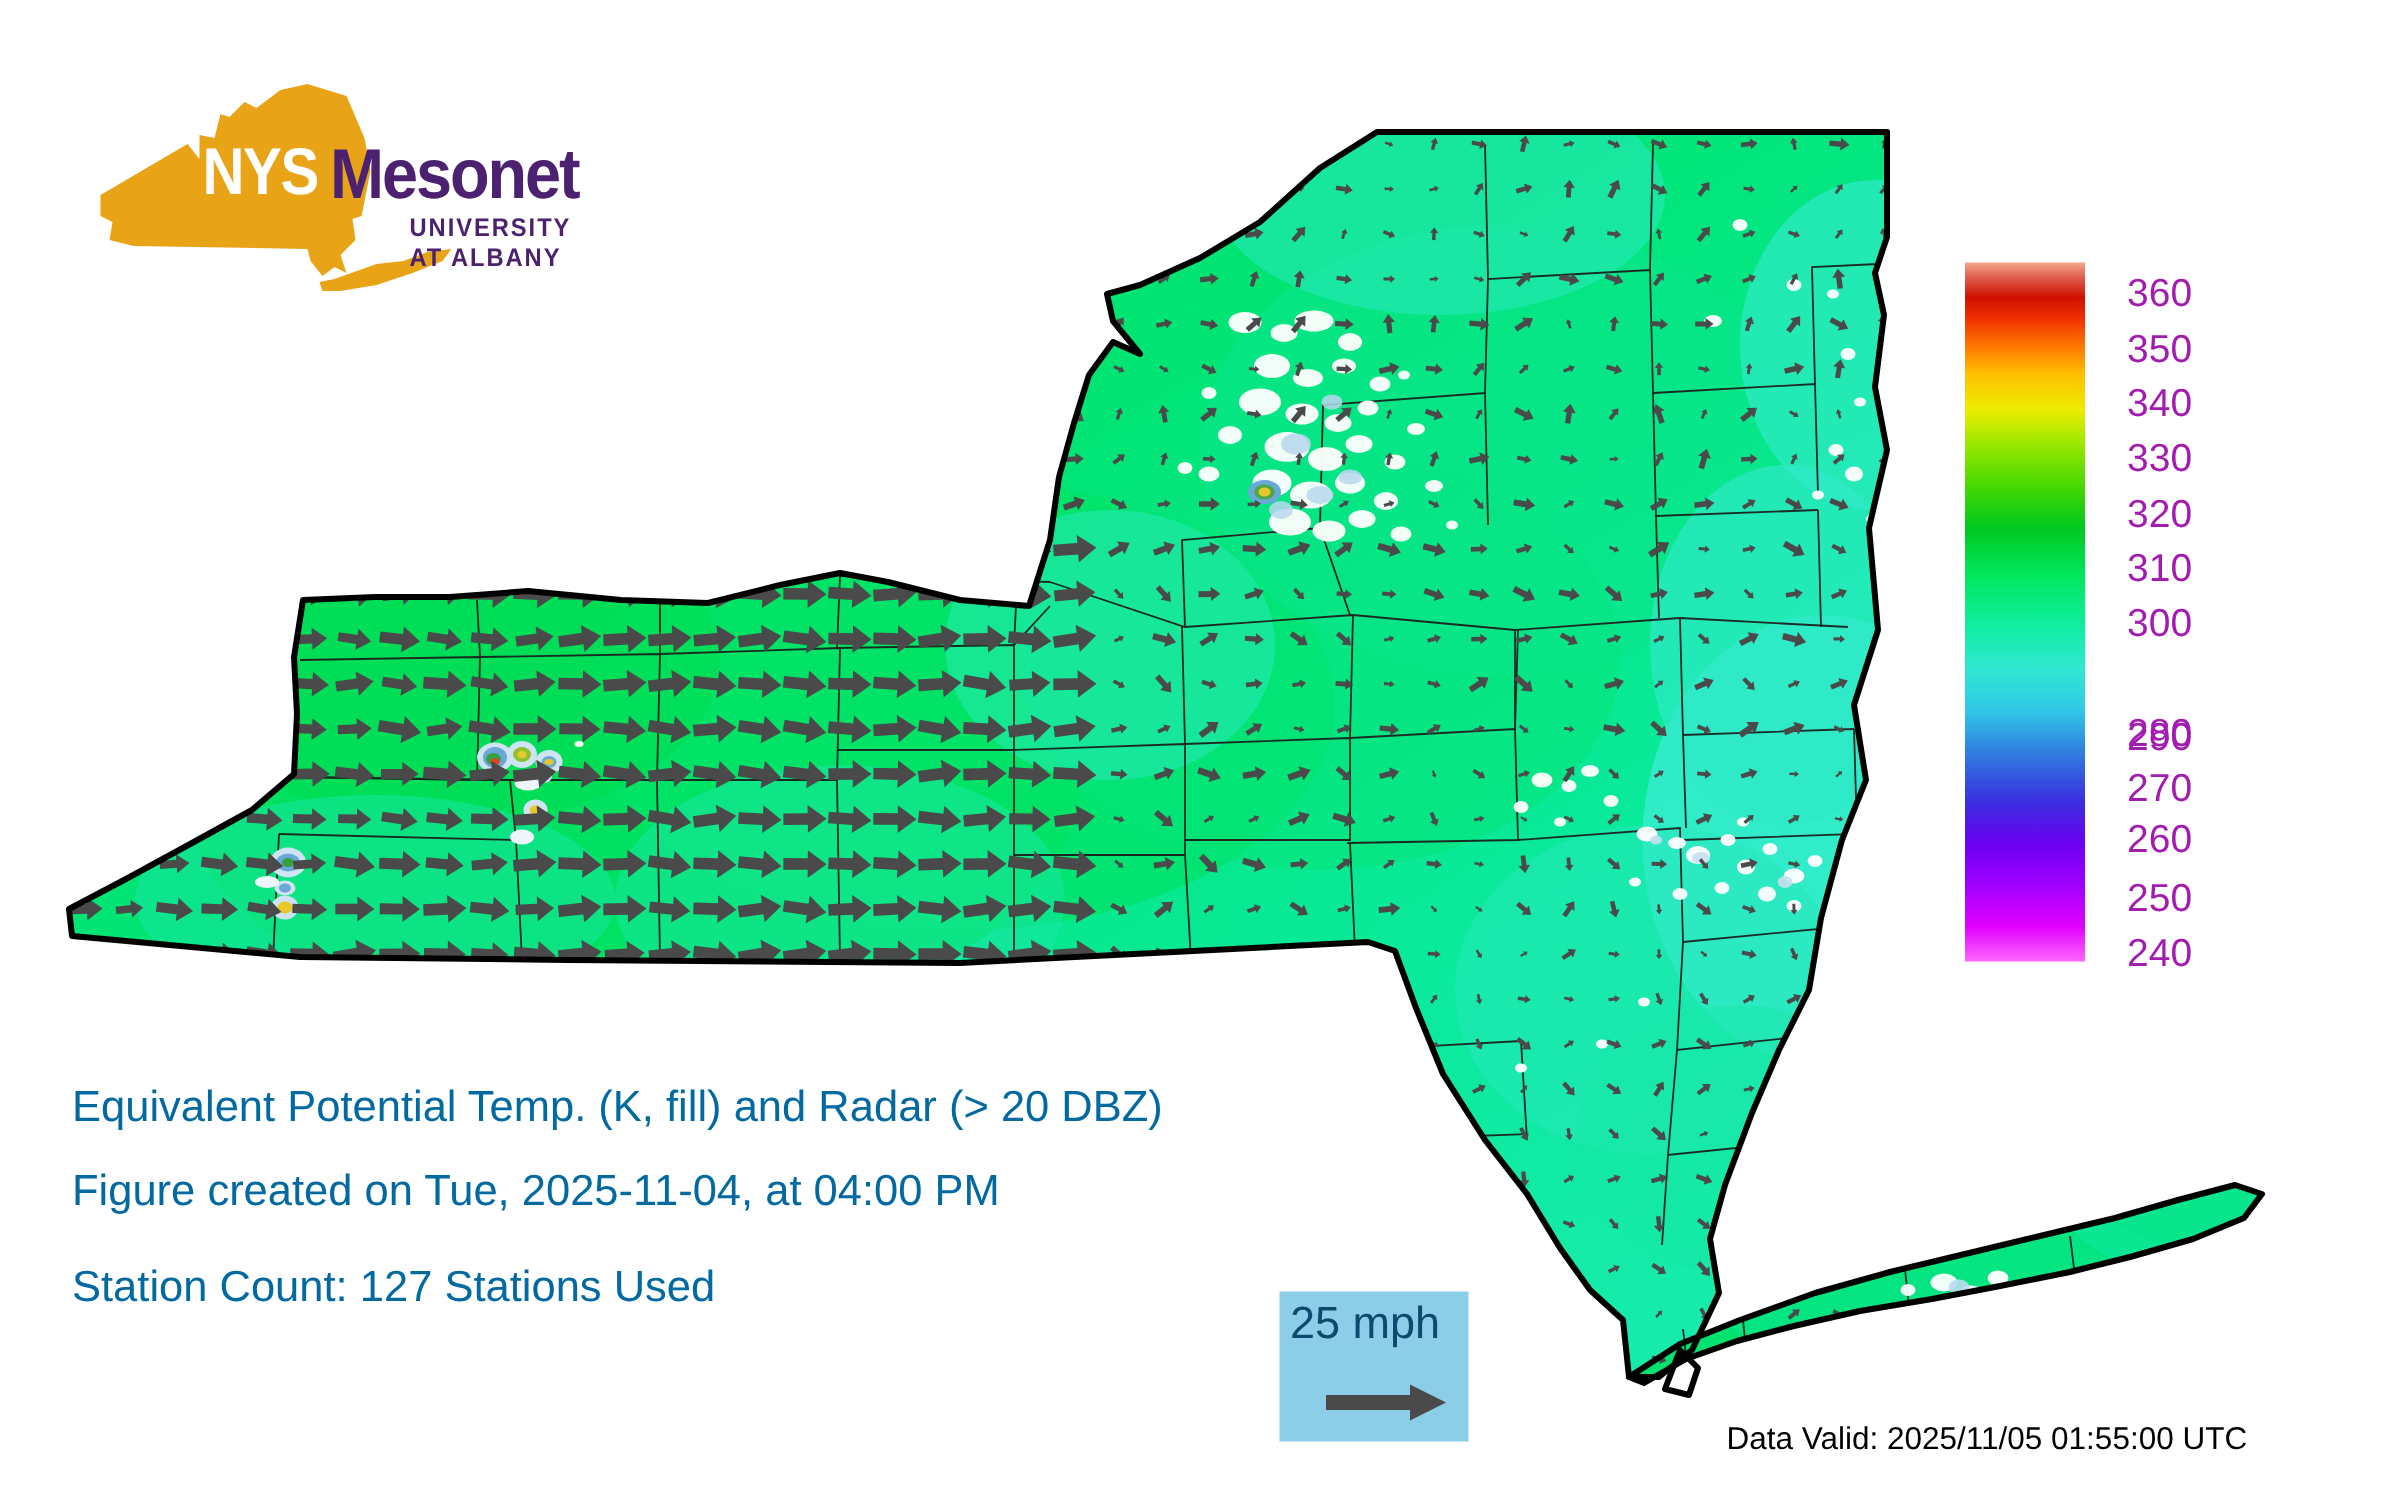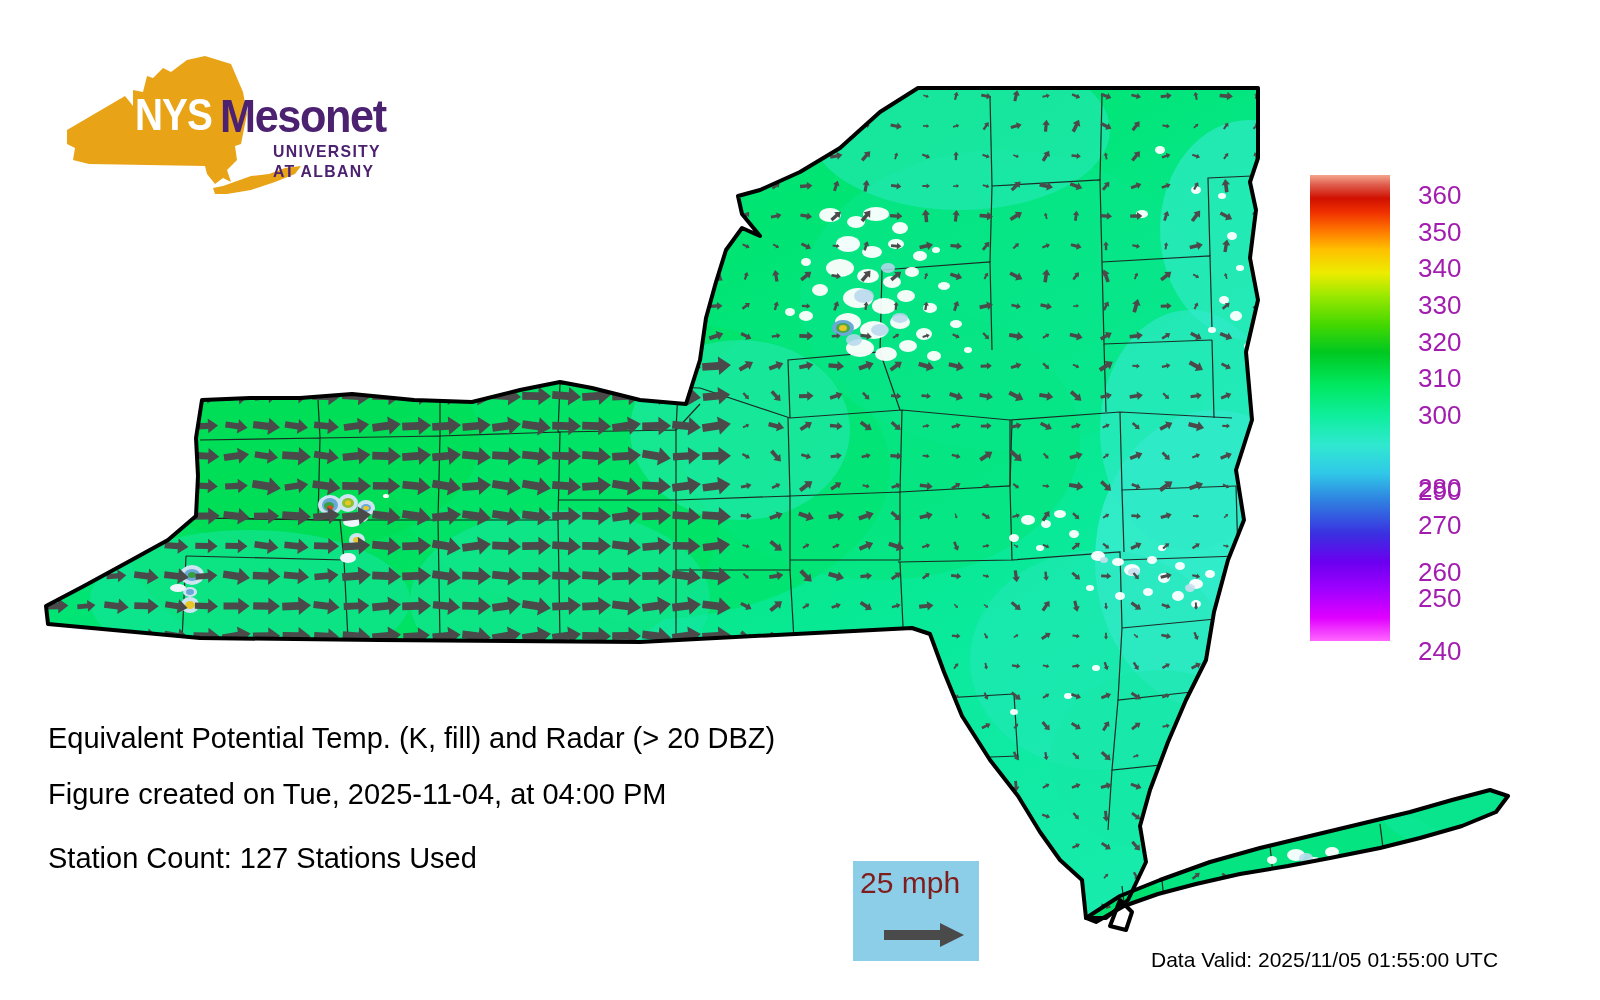--- a/index.html
+++ b/index.html
@@ -25,29 +25,29 @@
   #colorbar{position:absolute;left:1310px;top:175px;width:80px;height:466px;
             background:linear-gradient(to top,
               #ff66ff 0%, #e000ff 5%, #a000ff 11%, #6a00f0 17%,
               #3a30e0 23%, #2f7fe0 30%, #30c8e8 36%, #30e8d0 42%,
               #10eea0 48%, #00e860 55%, #00c820 62%, #46d800 68%,
               #9ae800 74%, #ecec00 79%, #ffc000 84%, #ff7800 88%,
               #f03000 92%, #d01000 95%, #e06050 98%, #f4a58c 100%);}
   .cb-label{position:absolute;left:1418px;font-size:26px;color:#a21caf;line-height:1;}
 
   
-  .caption{position:absolute;left:48px;font-size:29px;color:#000000;white-space:nowrap;}
+  .caption{position:absolute;left:48px;font-size:29px;color:#0369a1;white-space:nowrap;}
   #cap0{top:722px;}
   #cap1{top:778px;}
   #cap2{top:842px;}
 
   
   #wind-scale{position:absolute;left:853px;top:861px;width:126px;height:100px;
               background:#8ccde8;}
-  #wind-scale-label{position:absolute;left:860px;top:866px;font-size:30px;color:#7f1d1d;}
+  #wind-scale-label{position:absolute;left:860px;top:866px;font-size:30px;color:#0c4a6e;}
   #wind-scale-arrow{position:absolute;left:884px;top:922px;}
 
   
   #data-valid{position:absolute;left:1151px;top:948px;font-size:21px;color:#000;white-space:nowrap;}
 </style>
 </head>
 <body>
 
 <div id="logo">
   <svg width="340" height="150" viewBox="0 0 340 150">
@@ -1519,23 +1519,23 @@
     <div class="cb-label" style="top: 182px;">360</div>
     <div class="cb-label" style="top: 218.667px;">350</div>
     <div class="cb-label" style="top: 255.333px;">340</div>
     <div class="cb-label" style="top: 292px;">330</div>
     <div class="cb-label" style="top: 328.667px;">320</div>
     <div class="cb-label" style="top: 365.333px;">310</div>
     <div class="cb-label" style="top: 402px;">300</div>
     <div class="cb-label" style="top: 438.667px; margin-top: 39px;">290</div>
     <div class="cb-label" style="top: 475.333px;">280</div>
     <div class="cb-label" style="top: 512px;">270</div>
-    <div class="cb-label" style="top: 559px;">260</div>
+    <div class="cb-label" style="top: 546px;">260</div>
     <div class="cb-label" style="top: 585.333px;">250</div>
-    <div class="cb-label" style="top: 622px; margin-top: 16px;">240</div>
+    <div class="cb-label" style="top: 622px;">240</div>
   </div>
 
 <div class="caption" id="cap0">Equivalent Potential Temp. (K, fill) and Radar (&gt; 20 DBZ)</div>
 <div class="caption" id="cap1">Figure created on Tue, 2025-11-04, at 04:00 PM</div>
 <div class="caption" id="cap2">Station Count: 127 Stations Used</div>
 
 <div id="wind-scale"></div>
 <div id="wind-scale-label">25 mph</div>
 <svg id="wind-scale-arrow" width="84" height="26">
   <path d="M0,8 L56,8 L56,1 L80,13 L56,25 L56,18 L0,18 Z" fill="#4a4a4a"></path>

